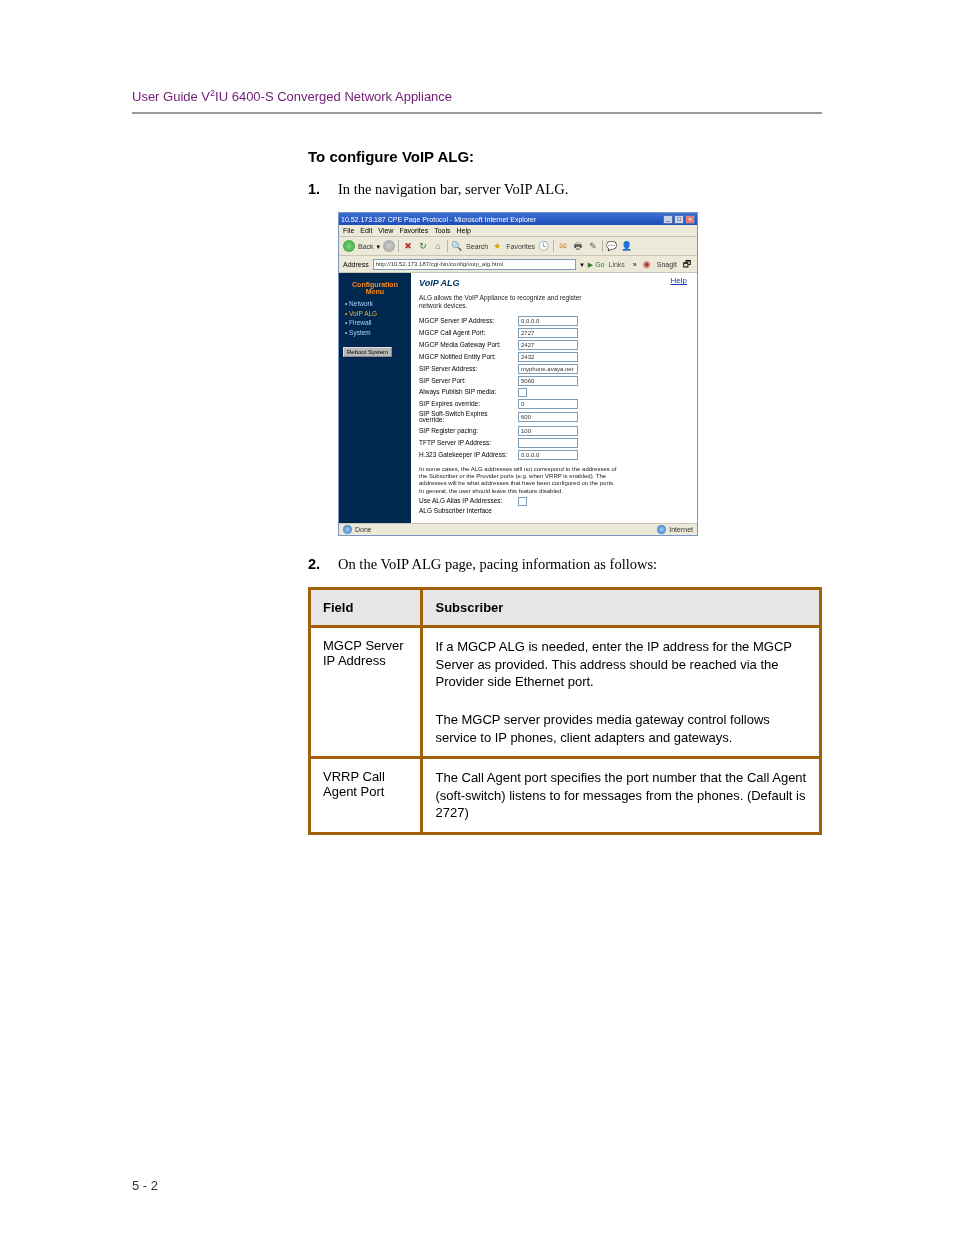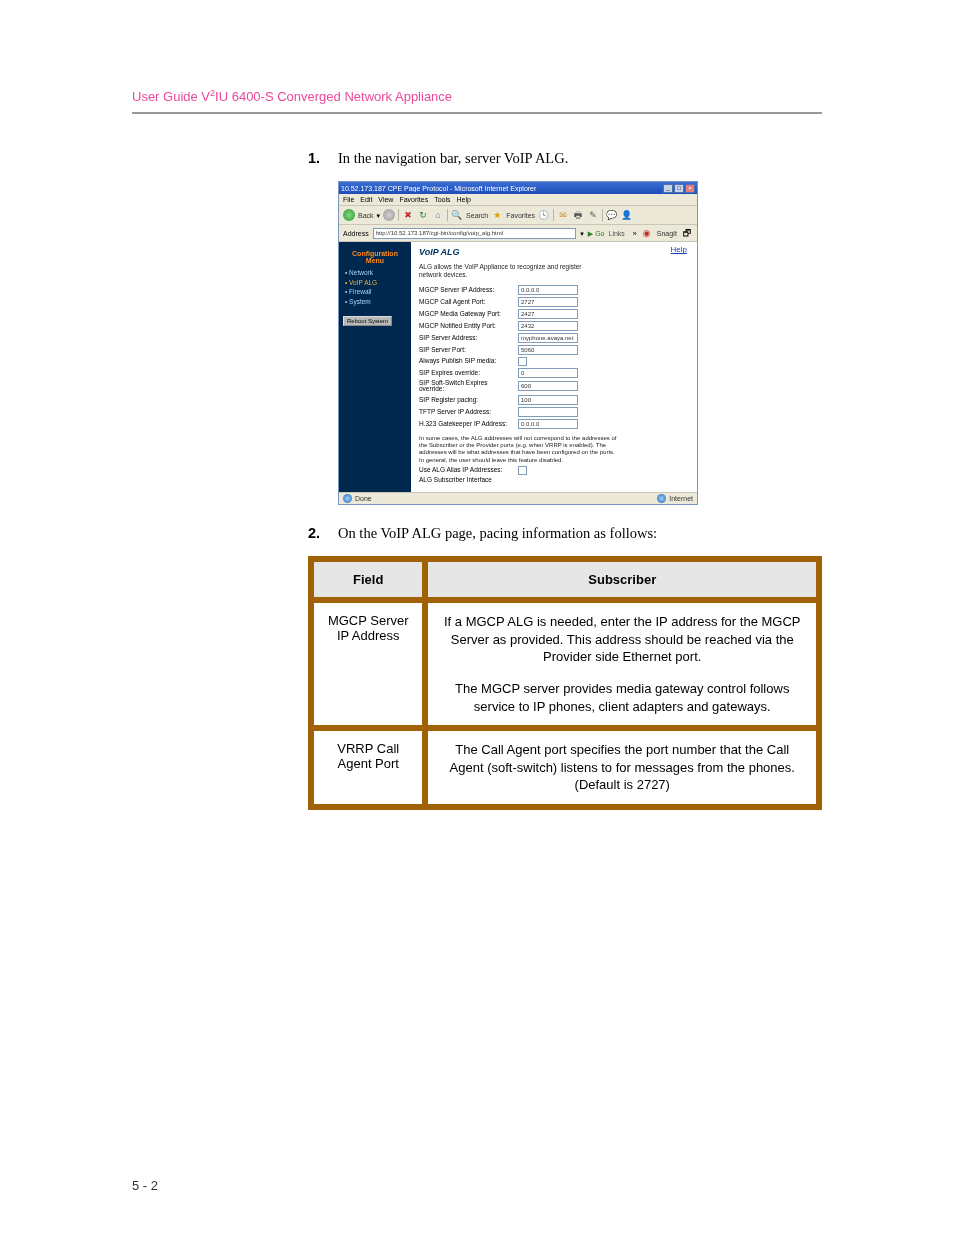--- a/index.html
+++ b/index.html
@@ -9,21 +9,21 @@
       background: #fff;
       font-family: Georgia, 'Times New Roman', serif;
       color: #000;
       position: relative;
     }
     .page {
       padding: 88px 132px 40px 132px;
     }
     .header {
       font-size: 13px;
-      color: #ec4899;
+      color: #701a75;
       padding-bottom: 8px;
       border-bottom: 2px solid #999;
       margin-bottom: 34px;
       font-family: Arial, Helvetica, sans-serif;
     }
     .header sup { font-size: 9px; }
     .content {
       margin-left: 176px;
     }
     .section-heading {
@@ -122,48 +122,49 @@
 
     
     .data-table {
       width: 100%;
       border-collapse: collapse;
       margin-top: 10px;
       font-family: Arial, Helvetica, sans-serif;
       font-size: 13px;
     }
     .data-table th, .data-table td {
-      border: 6px solid #a16207;
+      border: 3px solid #a16207;
       padding: 10px 12px;
       vertical-align: top;
-      text-align: center;
+      text-align: left;
     }
     .data-table th {
       background: #e6e6e6;
       font-weight: bold;
     }
-    .desc-cell p { margin-bottom: 14px; line-height: 1.35; }
+    .desc-cell p { margin-bottom: 20px; line-height: 1.35; }
     .desc-cell p:last-child { margin-bottom: 0; }
 
     .page-num {
       position: absolute;
       left: 132px;
       bottom: 42px;
       font-size: 13px;
       font-family: Arial, Helvetica, sans-serif;
       color: #333;
     }
   </style>
 </head>
 <body>
 
 <div class="page">
   <div class="header">User Guide V<sup>2</sup>IU 6400-S Converged Network Appliance</div>
 
   <div class="content">
+    <div class="section-heading">To configure VoIP ALG:</div>
 
     <div class="step">
       <div class="step-num">1.</div>
       <div class="step-text">In the navigation bar, server VoIP ALG.</div>
     </div>
 
     <div class="screenshot-frame">
       <div class="ss-titlebar">
         <span class="title">10.52.173.187 CPE Page Protocol - Microsoft Internet Explorer</span>
         <span class="ss-winbtns">

